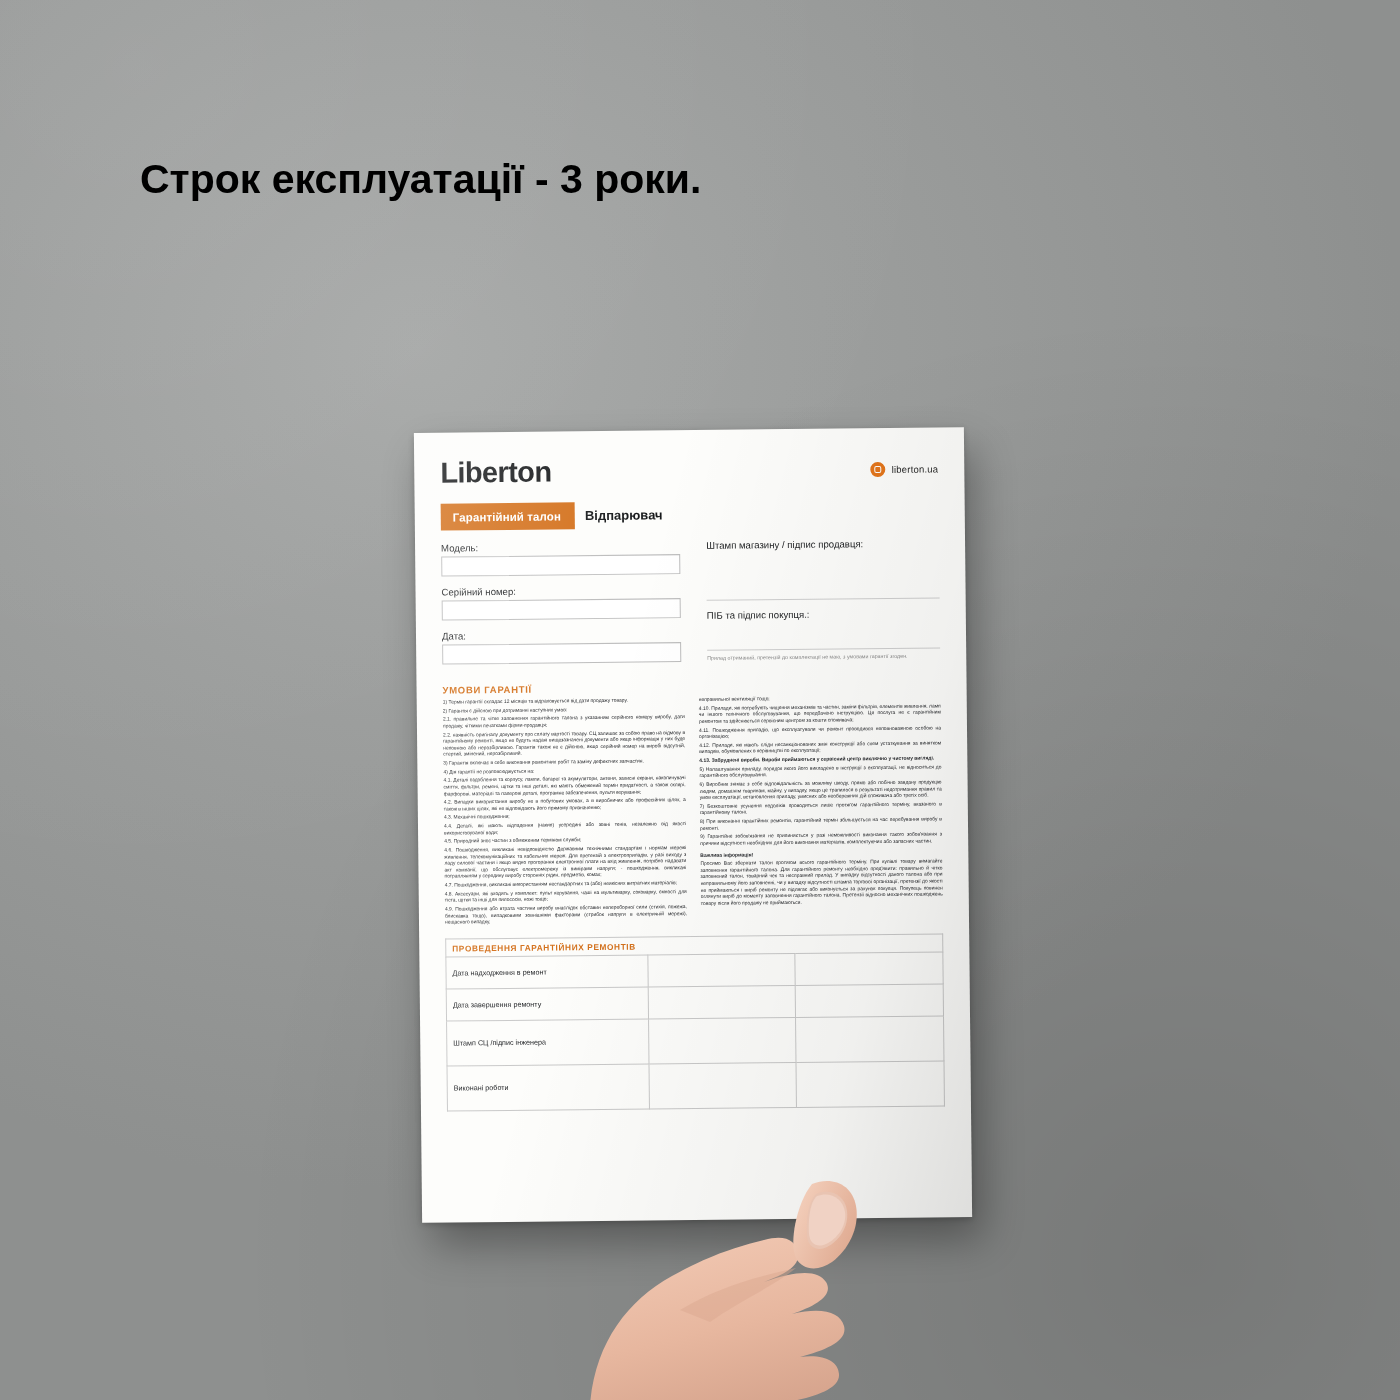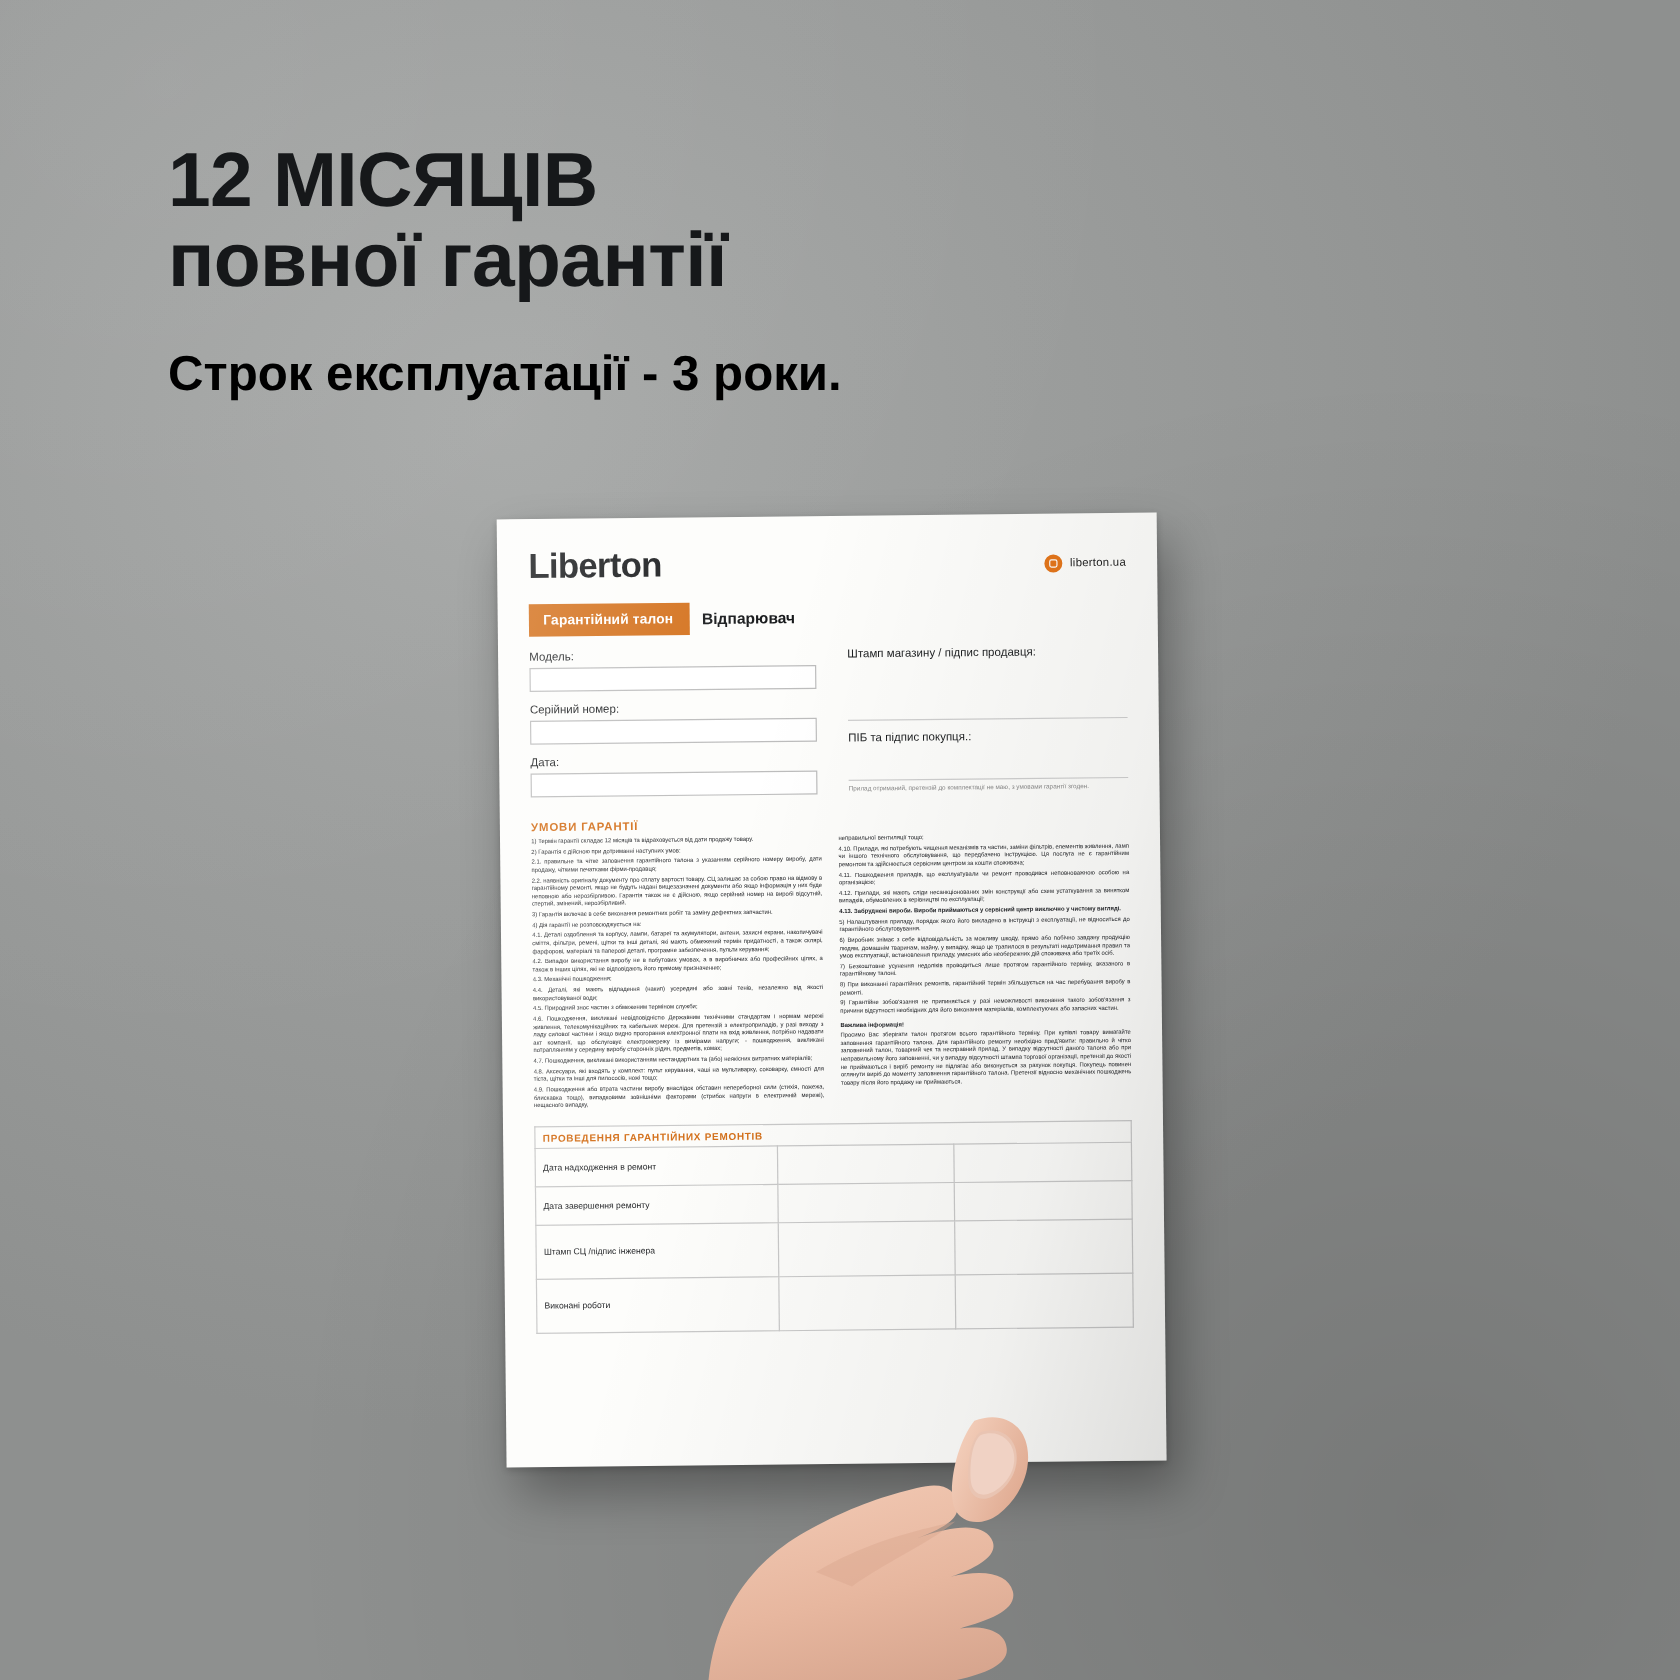--- a/index.html
+++ b/index.html
@@ -252,22 +252,20 @@
   }
   table.rep td.lbl { width: 38%; }
   table.rep tr.tall td { height: 40px; }
 </style>
 </head>
 <body>
 
 <div class="wall"></div>
 
 <div class="headline">
-  <h1>12 МІСЯЦІВ
-повної гарантії</h1>
   <div class="sub">
     <div>Строк експлуатації - 3 роки.</div>
   </div>
 </div>
 
 <div class="paper-wrap">
   <div class="paper">
 
     <div class="doc-head">
       <div class="brand">Liberton</div>

